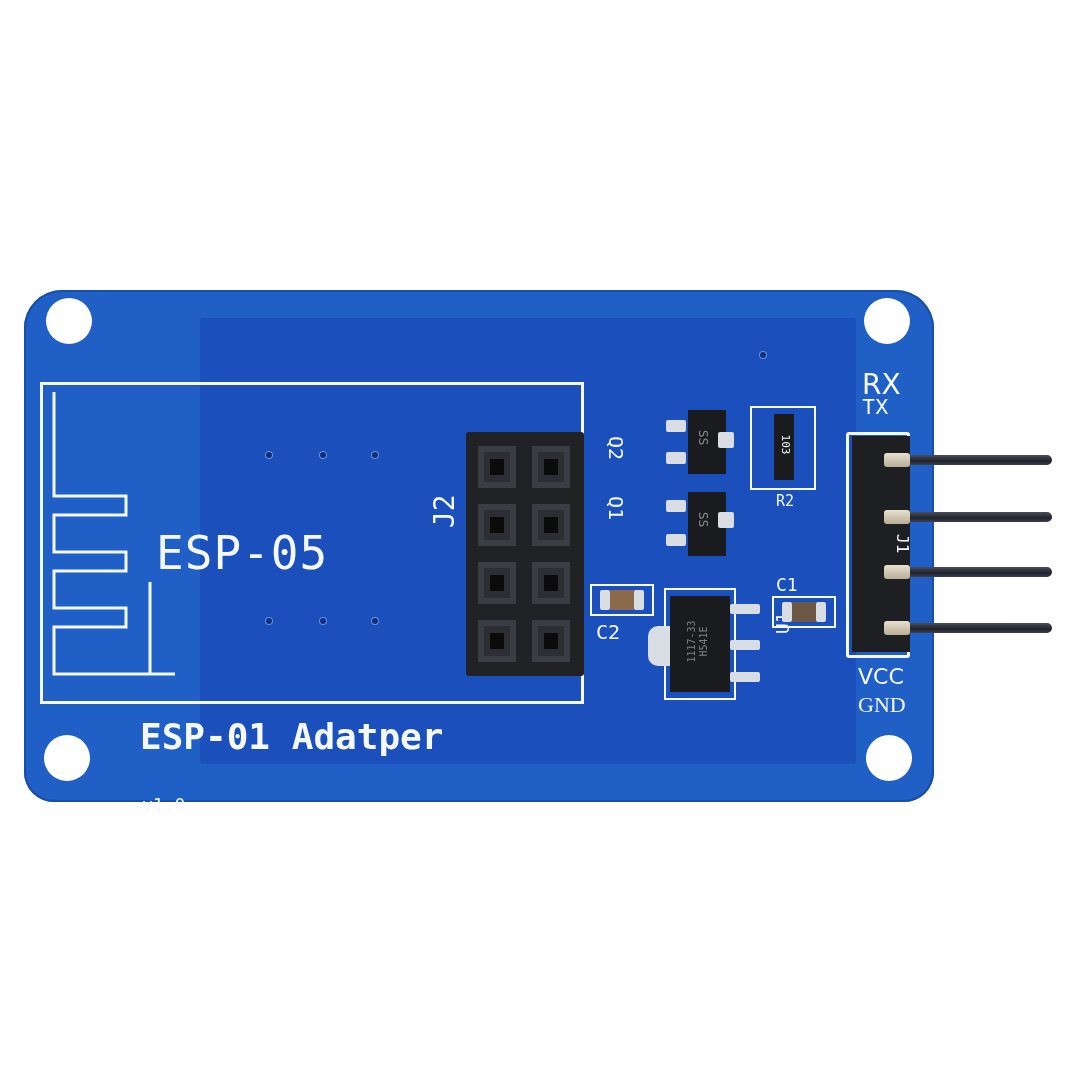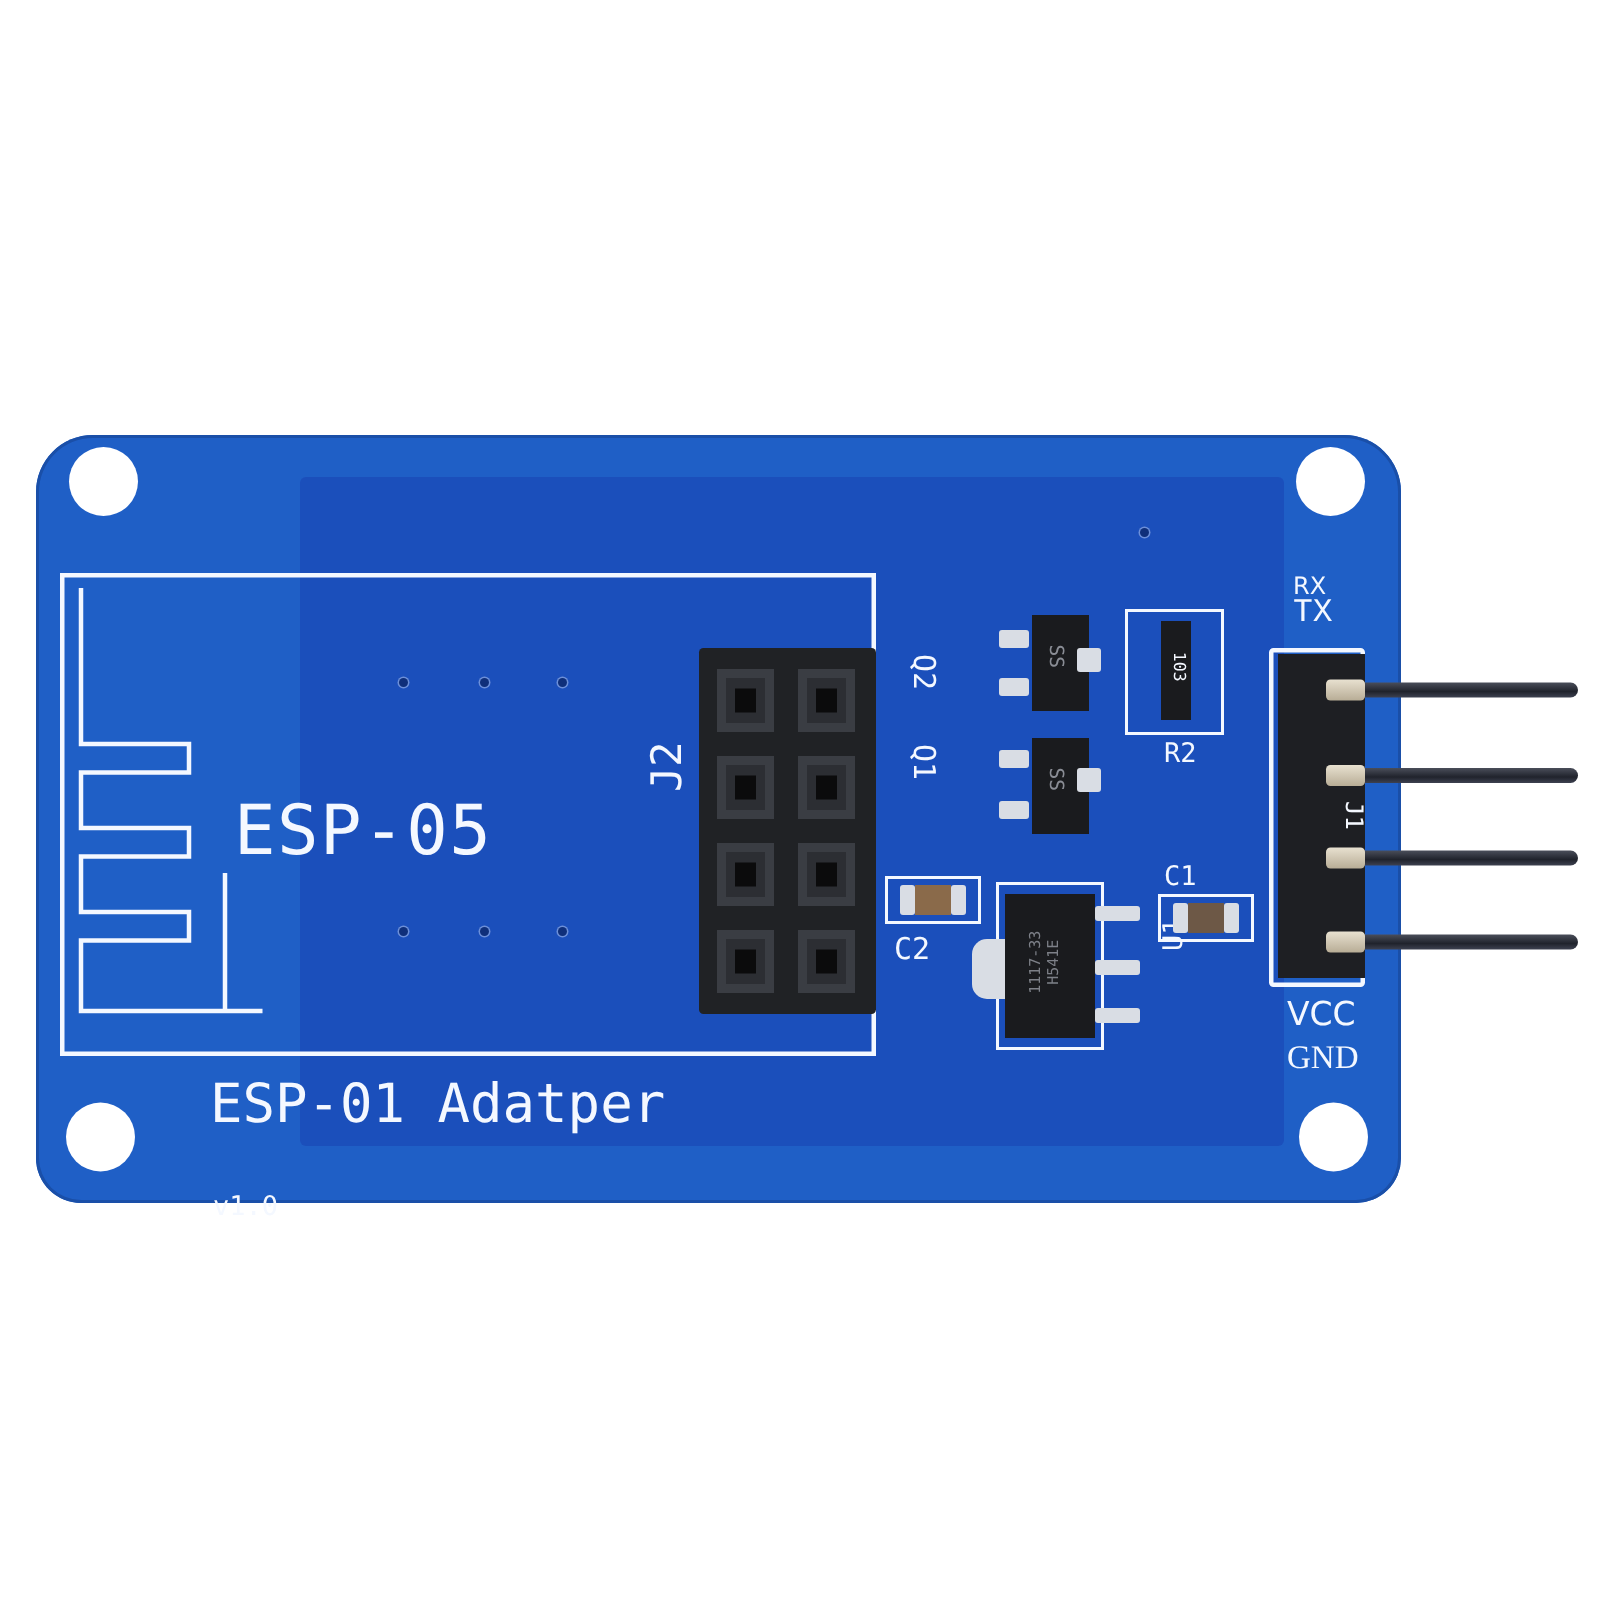--- a/index.html
+++ b/index.html
@@ -75,21 +75,21 @@
   <div class="abs silk" style="left:8px; top:20px; font-size:13px; transform:rotate(90deg); color:#8a8d95;">SS</div>
 </div>
 <div class="abs pad" style="left:666px; top:500px; width:20px; height:12px;"></div>
 <div class="abs pad" style="left:666px; top:534px; width:20px; height:12px;"></div>
 <div class="abs pad" style="left:718px; top:512px; width:16px; height:16px;"></div>
 
 <div class="abs" style="left:750px; top:406px; width:66px; height:84px; border:2px solid #f4f8ff; box-sizing:border-box;"></div>
 <div class="abs chip" style="left:774px; top:414px; width:20px; height:66px;">
   <div class="abs silk" style="left:2px; top:24px; font-size:11px; transform:rotate(90deg);">103</div>
 </div>
-<div class="abs silk" style="left:776px; top:492px; font-size:18px;">R2</div>
+<div class="abs silk" style="left:776px; top:492px; font-size:15px;">R2</div>
 
 <div class="abs" style="left:590px; top:584px; width:64px; height:32px; border:2px solid #f4f8ff; box-sizing:border-box;"></div>
 <div class="abs pad" style="left:600px; top:590px; width:10px; height:20px;"></div>
 <div class="abs cap" style="left:610px; top:590px; width:24px; height:20px;"></div>
 <div class="abs pad" style="left:634px; top:590px; width:10px; height:20px;"></div>
 <div class="abs silk" style="left:596px; top:620px; font-size:20px;">C2</div>
 
 <div class="abs" style="left:664px; top:588px; width:72px; height:112px; border:2px solid #f4f8ff; box-sizing:border-box;"></div>
 <div class="abs pad" style="left:648px; top:626px; width:22px; height:40px; border-radius:10px 0 0 10px;"></div>
 <div class="abs chip" style="left:670px; top:596px; width:60px; height:96px;">
@@ -100,32 +100,32 @@
 <div class="abs pad" style="left:730px; top:640px; width:30px; height:10px;"></div>
 <div class="abs pad" style="left:730px; top:672px; width:30px; height:10px;"></div>
 <div class="abs silk" style="left:772px; top:634px; font-size:18px; transform:rotate(-90deg); transform-origin:left top;">U1</div>
 
 <div class="abs silk" style="left:776px; top:574px; font-size:18px;">C1</div>
 <div class="abs" style="left:772px; top:596px; width:64px; height:32px; border:2px solid #f4f8ff; box-sizing:border-box;"></div>
 <div class="abs pad" style="left:782px; top:602px; width:10px; height:20px;"></div>
 <div class="abs cap" style="left:792px; top:602px; width:24px; height:20px; background:#6d5846;"></div>
 <div class="abs pad" style="left:816px; top:602px; width:10px; height:20px;"></div>
 
-<div class="abs silk" style="left:862px; top:368px; font-size:16px; font-family:'DejaVu Sans', sans-serif;margin-top:13px;">RX</div>
+<div class="abs silk" style="left:862px; top:368px; font-size:28px; font-family:'DejaVu Sans', sans-serif;">RX</div>
 <div class="abs silk" style="left:862px; top:396px; font-size:22px; font-family:Liberation Mono, monospace;">TX</div>
 <div class="abs silk" style="left:858px; top:664px; font-size:22px; font-family:'DejaVu Sans', sans-serif;">VCC</div>
 <div class="abs silk" style="left:858px; top:692px; font-size:22px; font-family:Liberation Serif, serif;">GND</div>
 
 <div class="abs pinheader"></div>
 <div class="abs pinblock"></div>
 <div class="abs silk" style="left:912px; top:534px; font-size:16px; transform:rotate(90deg); transform-origin:left top;">J1</div>
 
 <div class="abs pin" style="left:906px; top:455px; width:146px;"></div>
 <div class="abs pinbase" style="left:884px; top:453px;"></div>
 <div class="abs pin" style="left:906px; top:512px; width:146px;"></div>
 <div class="abs pinbase" style="left:884px; top:510px;"></div>
 <div class="abs pin" style="left:906px; top:567px; width:146px;"></div>
 <div class="abs pinbase" style="left:884px; top:565px;"></div>
 <div class="abs pin" style="left:906px; top:623px; width:146px;"></div>
 <div class="abs pinbase" style="left:884px; top:621px;"></div>
 
-<div class="abs silk" style="left:140px; top:716px; font-size:36px;">ESP-01 Adatper</div>
+<div class="abs silk" style="left:140px; top:716px; font-size:36px;font-weight:bold;">ESP-01 Adatper</div>
 <div class="abs silk" style="left:142px; top:770px; font-size:18px; font-weight:normal;margin-top:24px;">v1.0</div>
 
 </body></html>

